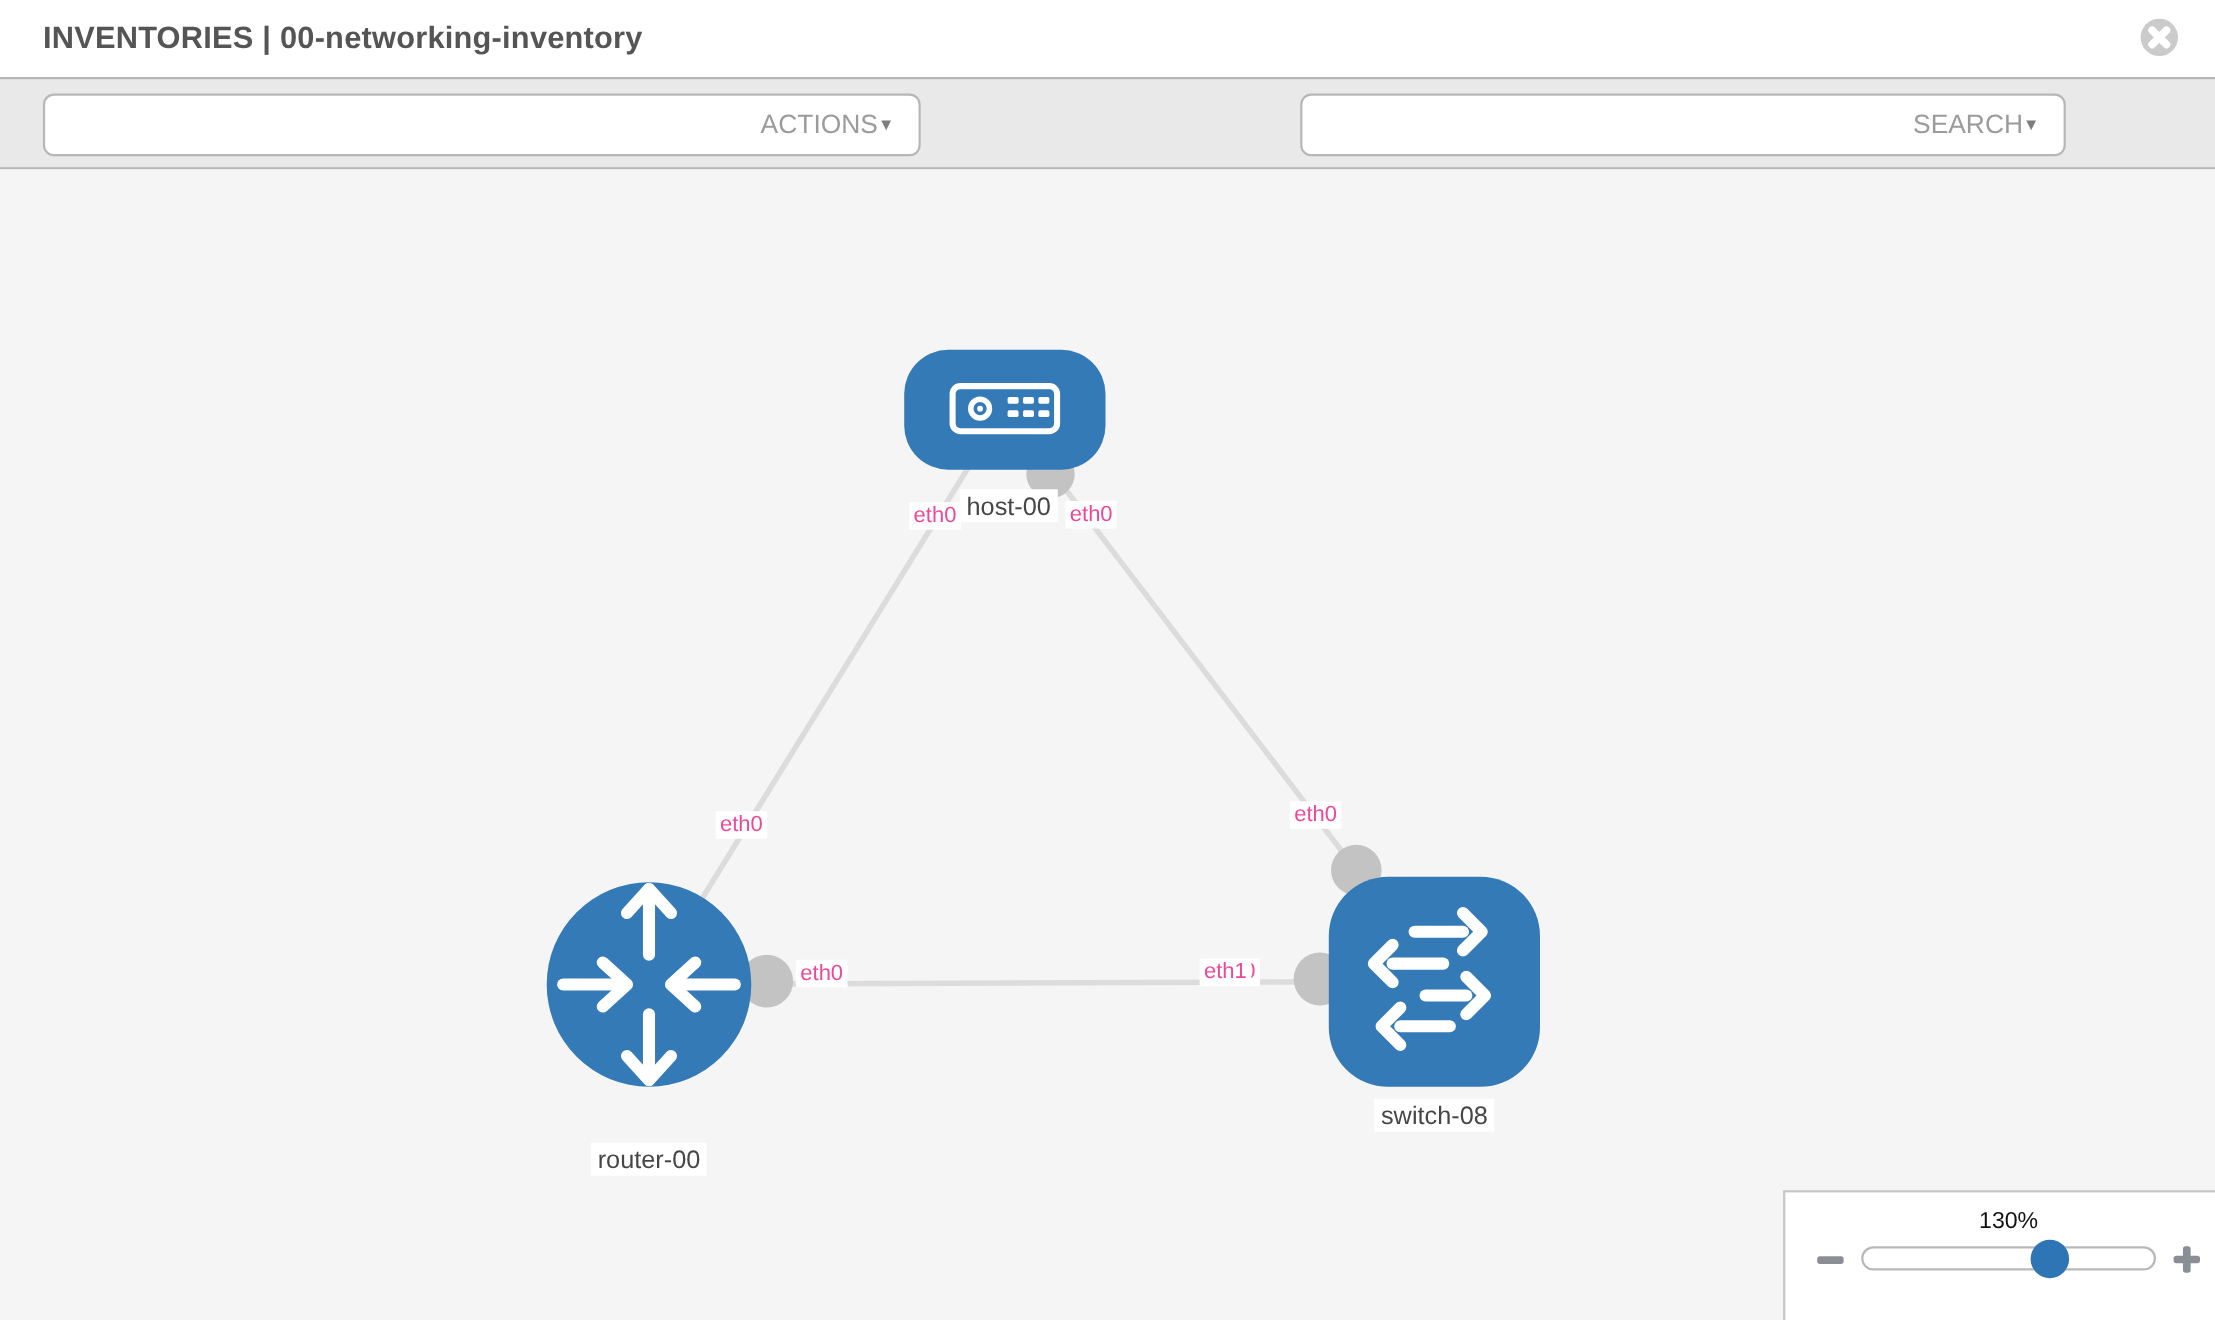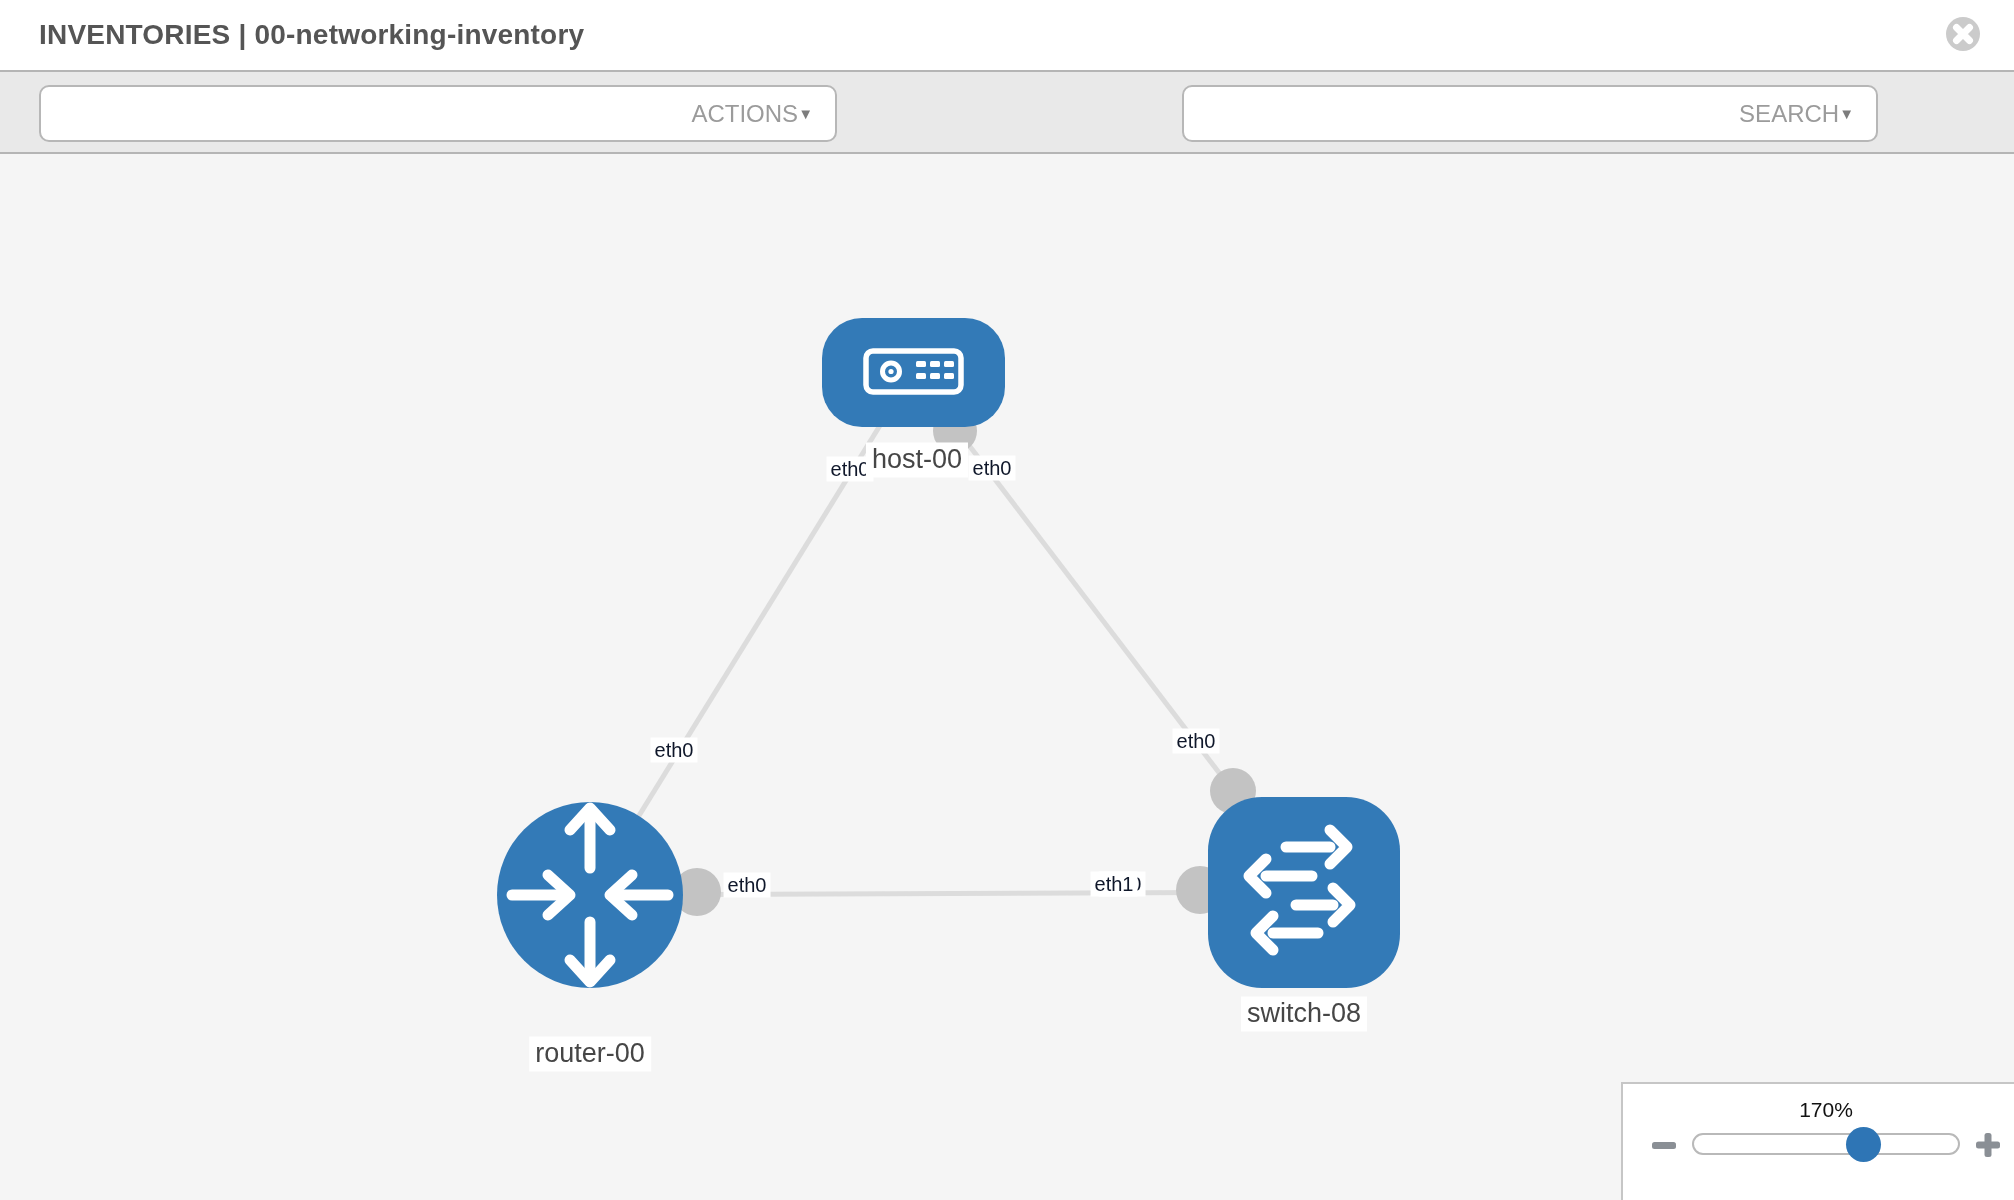--- a/index.html
+++ b/index.html
@@ -31,22 +31,22 @@
   .tool-icon{position:absolute;top:97px;width:36px;height:36px;cursor:pointer;}
   .wrench{left:1049px;}
   .key{left:1117px;}
   
   .canvas{position:absolute;top:154px;left:0;width:2014px;height:1046px;background:#f5f5f5;}
   .topo-svg{position:absolute;left:0;top:0;}
   .node-label,.iface-label{
     position:absolute;transform:translate(-50%,-50%);background:#ffffff;
     color:#464646;white-space:nowrap;line-height:1.15;
   }
-  .node-label{font-size:27px;padding:2px 6px;}
-  .iface-label{font-size:20px;padding:1px 4px;color:#0f172a;}
+  .node-label{font-size:23px;padding:2px 6px;}
+  .iface-label{font-size:20px;padding:1px 4px;color:#ec4899;}
   
   .zoom-panel{
     position:absolute;left:1621px;top:928px;width:420px;height:140px;box-sizing:border-box;
     background:#ffffff;border:2px solid #c6c6c6;
   }
   .zoom-level{position:absolute;left:203px;top:14px;transform:translateX(-50%);font-size:21px;color:#111111;}
   .zoom-minus{position:absolute;left:28px;top:48px;width:26px;height:26px;cursor:pointer;}
   .zoom-plus{position:absolute;left:352px;top:48px;width:26px;height:26px;cursor:pointer;}
   .zoom-track{
     position:absolute;left:69px;top:49px;width:268px;height:22px;box-sizing:border-box;
@@ -166,21 +166,21 @@
     <div class="iface-label" style="left:1196px;top:587px;">eth0</div>
     <div class="iface-label" style="left:747px;top:731px;">eth0</div>
     <div class="iface-label" style="left:1122px;top:730px;">eth0</div>
     <div class="iface-label" style="left:1114px;top:730px;">eth1</div>
 
     <div class="node-label" style="left:917px;top:306px;">host-00</div>
     <div class="node-label" style="left:590px;top:859px;margin-top:41px;">router-00</div>
     <div class="node-label" style="left:1304px;top:860px;">switch-08</div>
 
     <div class="zoom-panel">
-      <div class="zoom-level">170%</div>
+      <div class="zoom-level">130%</div>
       <div class="zoom-minus">
         <svg width="26" height="26" viewBox="0 0 26 26">
           <rect x="1" y="10" width="24" height="7" rx="2.5" fill="#8a8f95"></rect>
         </svg>
       </div>
       <div class="zoom-track"></div>
       <div class="zoom-handle"></div>
       <div class="zoom-plus">
         <svg width="26" height="26" viewBox="0 0 26 26">
           <rect x="1" y="9.5" width="24" height="7" rx="2.5" fill="#8a8f95"></rect>

